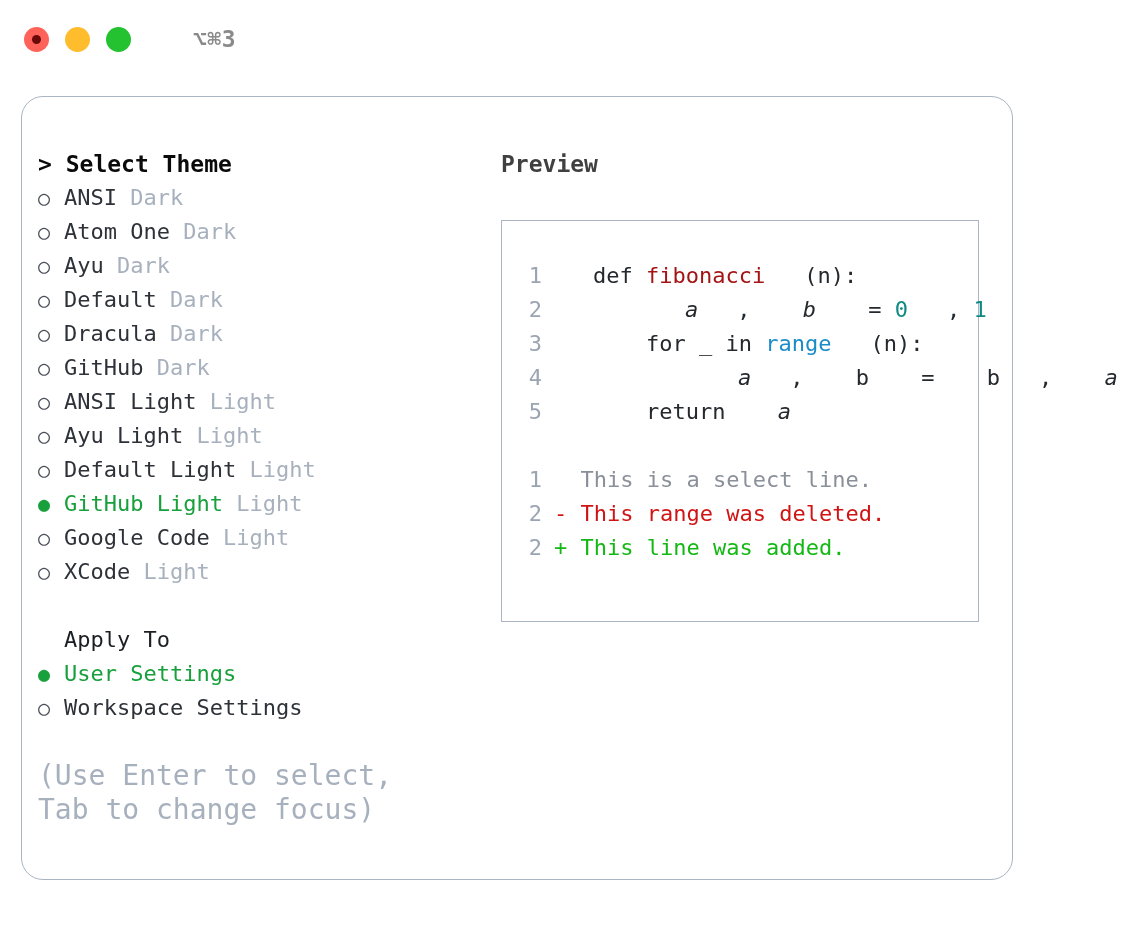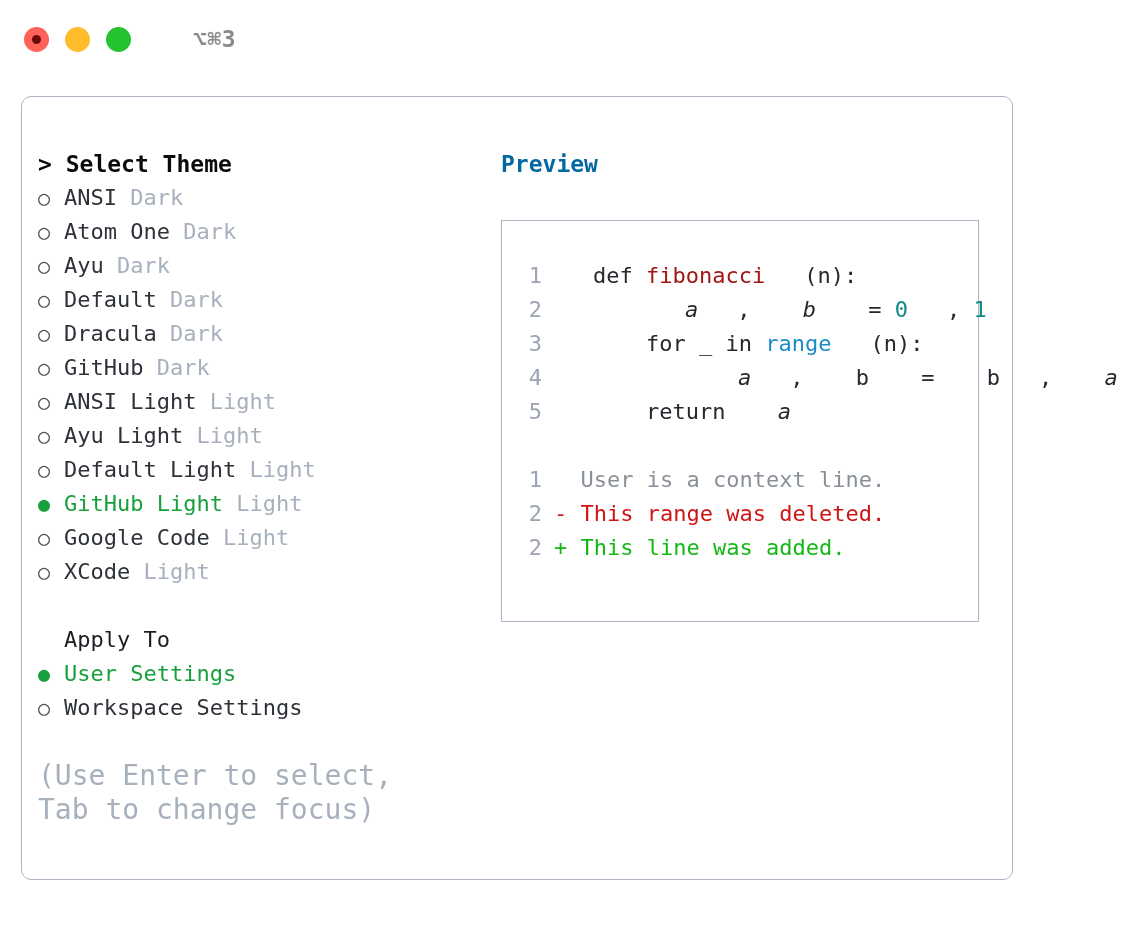--- a/index.html
+++ b/index.html
@@ -69,21 +69,21 @@
   }
 
   
   .panel {
     position: absolute;
     left: 21px;
     top: 96px;
     width: 992px;
     height: 784px;
     border: 1.6px solid #aab4c2;
-    border-radius: 10px;
+    border-radius: 22px;
     box-sizing: border-box;
     background: #ffffff;
   }
 
   .panel-inner {
     position: relative;
     width: 100%;
     height: 100%;
   }
 
@@ -146,21 +146,21 @@
   
   .right-col {
     position: absolute;
     left: 479px;
     top: 50px;
     width: 490px;
   }
   .preview-title {
     font-size: 23px;
     font-weight: bold;
-    color: #0369a1;
+    color: #404040;
     line-height: 34px;
   }
   .code-box {
     margin-top: 39px;
     width: 478px;
     height: 402px;
     border: 1.6px solid #aab4c2;
     box-sizing: border-box;
     background: #ffffff;
     padding: 38px 0 0 14px;
@@ -243,21 +243,21 @@
         <div class="code-box">
           <div id="code-lines">
               <div class="code-line"><span class="lnum">1</span><span><span class="code-text">def </span><span class="tok-fn">fibonacci</span><span class="code-text">(n):</span></span></div>
               <div class="code-line"><span class="lnum">2</span><span><span class="code-text">    </span><span class="code-text tok-var">a</span><span class="code-text">, </span><span class="code-text tok-var">b</span><span class="code-text"> = </span><span class="tok-num">0</span><span class="code-text">, </span><span class="tok-num">1</span></span></div>
               <div class="code-line"><span class="lnum">3</span><span><span class="code-text">    for _ in </span><span class="tok-blue">range</span><span class="code-text">(n):</span></span></div>
               <div class="code-line"><span class="lnum">4</span><span><span class="code-text">        </span><span class="code-text tok-var">a</span><span class="code-text">, </span><span class="code-text">b</span><span class="code-text"> = </span><span class="code-text">b</span><span class="code-text">, </span><span class="code-text tok-var">a</span><span class="code-text"> + </span><span class="code-text">b</span></span></div>
               <div class="code-line"><span class="lnum">5</span><span><span class="code-text">    return </span><span class="code-text tok-var">a</span></span></div>
             </div>
           <div class="blank-line"></div>
           <div id="diff-lines">
-              <div class="code-line"><span class="lnum">1</span><span class="diff-ctx"> </span><span class="diff-ctx"> User is a context line.</span></div>
+              <div class="code-line"><span class="lnum">1</span><span class="diff-ctx"> </span><span class="diff-ctx"> This is a select line.</span></div>
               <div class="code-line"><span class="lnum">2</span><span class="diff-del">-</span><span class="diff-del"> This range was deleted.</span></div>
               <div class="code-line"><span class="lnum">2</span><span class="diff-add">+</span><span class="diff-add"> This line was added.</span></div>
             </div>
         </div>
       </div>
 
     </div>
   </div>
 </div>
 

